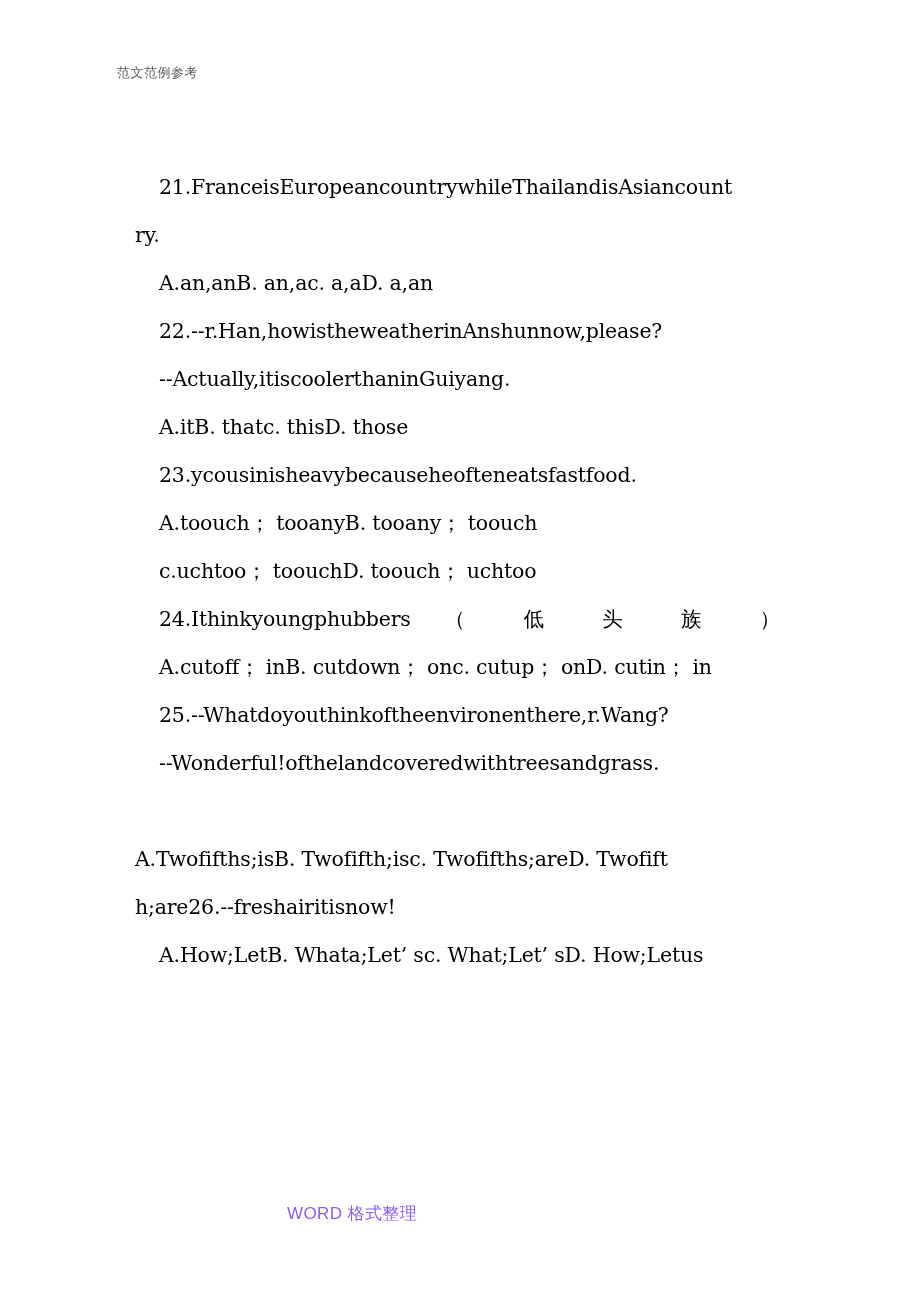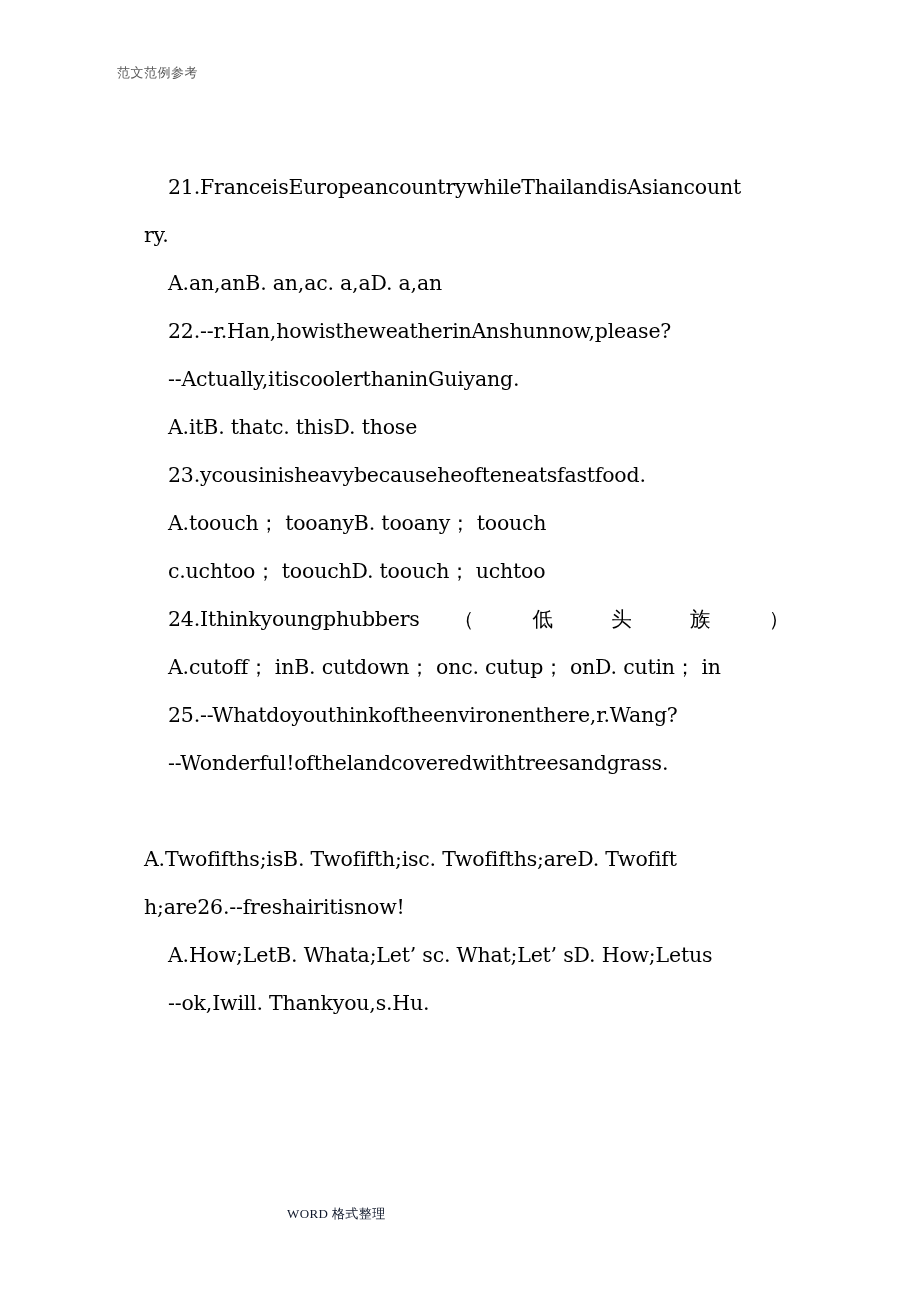--- a/index.html
+++ b/index.html
@@ -29,32 +29,32 @@
     color: #5a5a5a;
     letter-spacing: 0.5px;
     white-space: nowrap;
   }
 
   
   .page-footer {
     position: absolute;
     left: 287px;
     top: 1205px;
-    font-family: Liberation Serif, serif;
-    font-size: 13px;
+    font-family: Liberation Sans, sans-serif;
+    font-size: 17px;
     line-height: 18px;
-    color: #0f172a;
+    color: #8b5cf6;
     letter-spacing: 0.4px;
     white-space: nowrap;
   }
 
   
   .body-block {
     position: absolute;
-    left: 144px;
+    left: 135px;
     top: 163px;
     width: 645px;
   }
 
   .line {
     font-family: "DejaVu Serif", "Liberation Serif", serif;
     font-size: 20.5px;
     line-height: 48px;
     color: #000000;
     white-space: pre;
@@ -129,19 +129,18 @@
       </span>
     </div>
 
     <div class="line indent">A.cutoff； inB. cutdown； onc. cutup； onD. cutin； in</div>
     <div class="line indent">25.--Whatdoyouthinkoftheenvironenthere,r.Wang?</div>
     <div class="line indent">--Wonderful!ofthelandcoveredwithtreesandgrass.</div>
     <div class="line blank"></div>
     <div class="line">A.Twofifths;isB. Twofifth;isc. Twofifths;areD. Twofift</div>
     <div class="line">h;are26.--freshairitisnow!</div>
     <div class="line indent">A.How;LetB. Whata;Let’ sc. What;Let’ sD. How;Letus</div>
-    <div class="line indent">--ok,Iwill. Thankyou,s.Hu.</div>
 
   </div>
 
   <div class="page-footer">WORD 格式整理</div>
 
 </div>
 
 </body></html>

